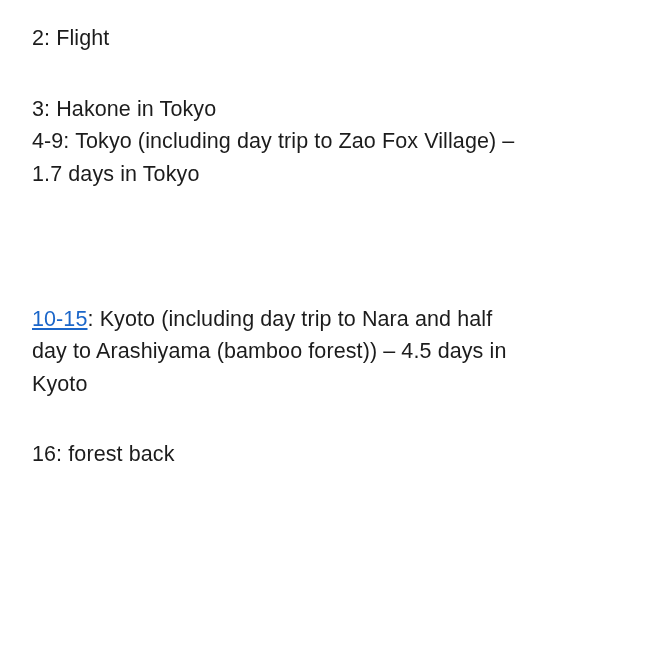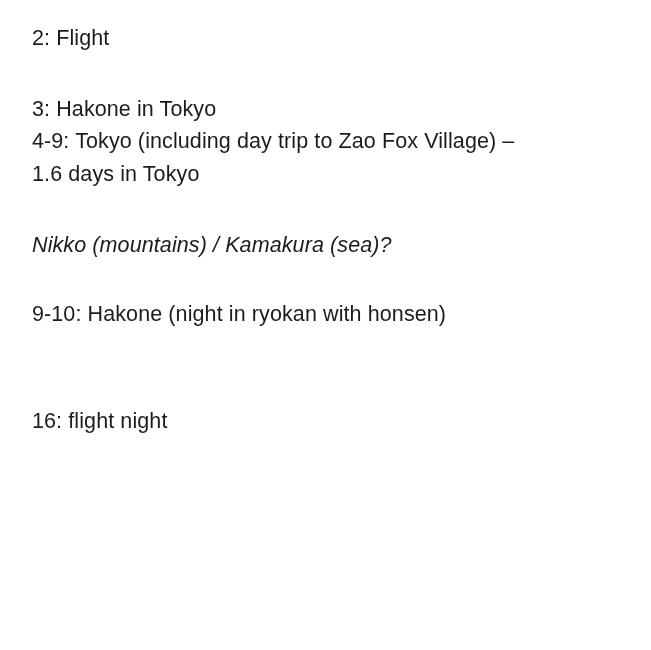--- a/index.html
+++ b/index.html
@@ -53,37 +53,36 @@
 
   <div class="para">
     <span class="block">2: Flight</span>
   </div>
 
   <div class="gap-lg"></div>
 
   <div class="para">
     <span class="block">3: Hakone in Tokyo</span>
     <span class="block">4-9: Tokyo (including day trip to Zao Fox Village) –</span>
-    <span class="block">1.6 days in Tokyo</span>
+    <span class="block">1.7 days in Tokyo</span>
   </div>
 
   <div class="gap-lg"></div>
 
-  <div class="para italic">
-    <span class="block">Nikko (mountains) / Kamakura (sea)?</span>
-  </div>
-
-  <div class="gap-md"></div>
-
-  <div class="para">
-    <span class="block">9-10: Hakone (night in ryokan with honsen)</span>
-  </div>
 
   <div class="gap-md"></div>
 
 
   <div class="gap-md"></div>
 
   <div class="para">
-    <span class="block">16: flight night</span>
+    <span class="link">10-15</span><span>: Kyoto (including day trip to Nara and half</span>
+    <span class="block">day to Arashiyama (bamboo forest)) – 4.5 days in</span>
+    <span class="block">Kyoto</span>
+  </div>
+
+  <div class="gap-md"></div>
+
+  <div class="para">
+    <span class="block">16: forest back</span>
   </div>
 
 </div>
 
 </body></html>

